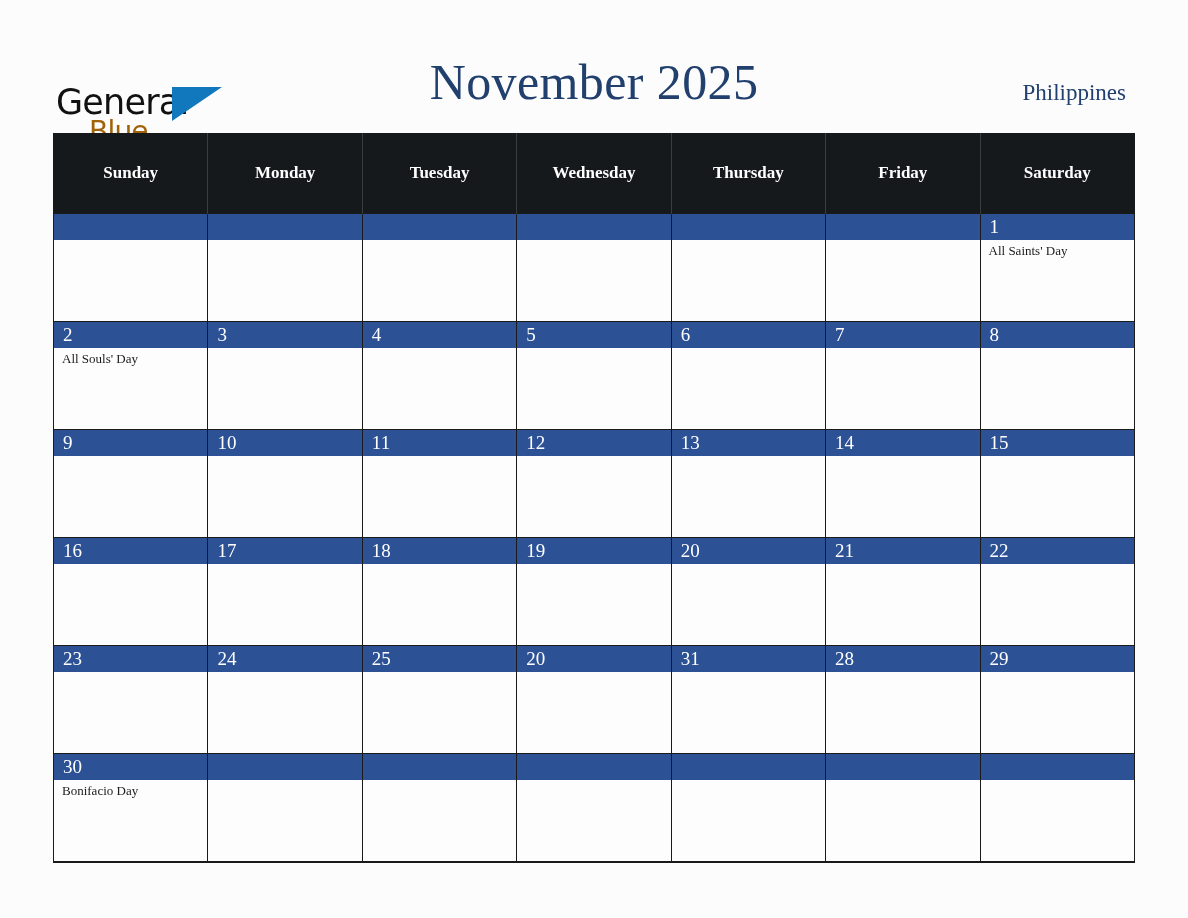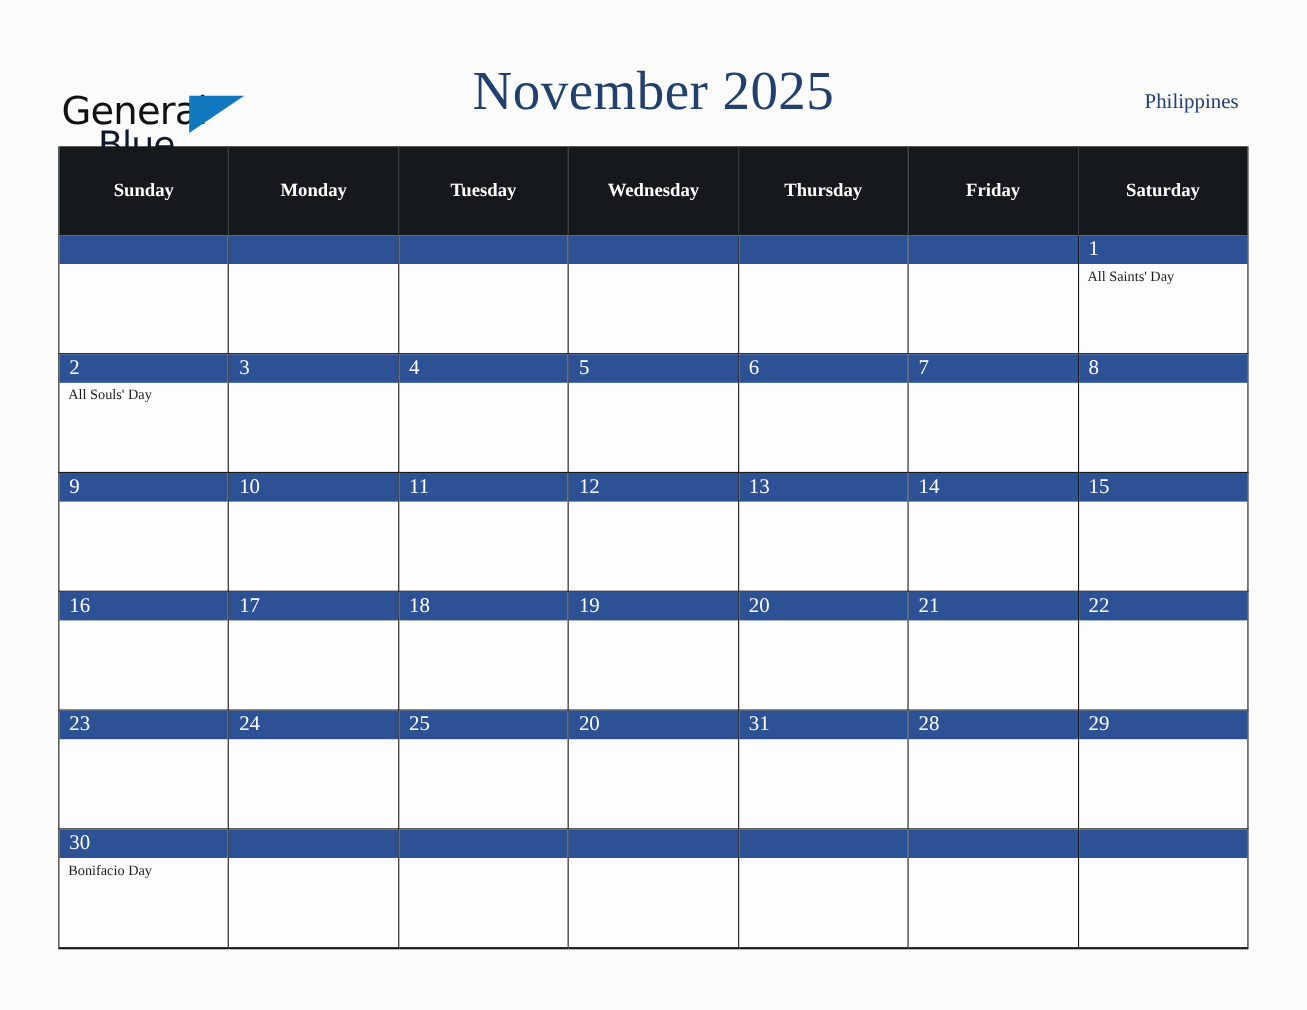--- a/index.html
+++ b/index.html
@@ -55,23 +55,23 @@
     width: 0;
     height: 0;
     border-left: 50px solid #1178be;
     border-bottom: 34px solid transparent;
   }
   .logo-blue {
     position: absolute;
     left: 33px;
     top: 30px;
     font-family: "DejaVu Sans", "Liberation Sans", sans-serif;
-    font-size: 33px;
+    font-size: 28px;
     line-height: 38px;
-    color: #0f172a;
+    color: #a16207;
     letter-spacing: -0.8px;
     white-space: nowrap;
   }
 
   .cal-title {
     position: absolute;
     left: 0;
     top: 52px;
     width: 1188px;
     text-align: center;
@@ -79,21 +79,21 @@
     line-height: 60px;
     color: #22406e;
     font-family: "Liberation Serif", "DejaVu Serif", serif;
     letter-spacing: 0.4px;
   }
 
   .cal-country {
     position: absolute;
     right: 62px;
     top: 79px;
-    font-size: 19px;
+    font-size: 23px;
     line-height: 28px;
     color: #22406e;
     font-family: "Liberation Serif", "DejaVu Serif", serif;
     white-space: nowrap;
   }
 
   
   .cal-wrap {
     position: absolute;
     left: 53px;

